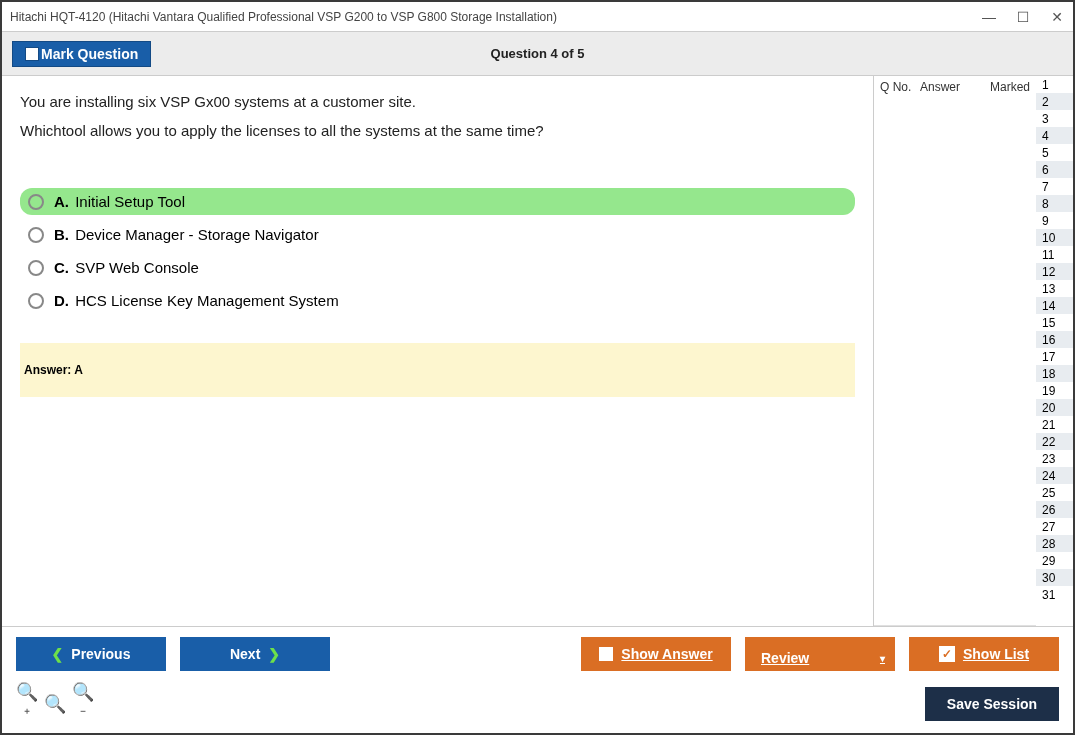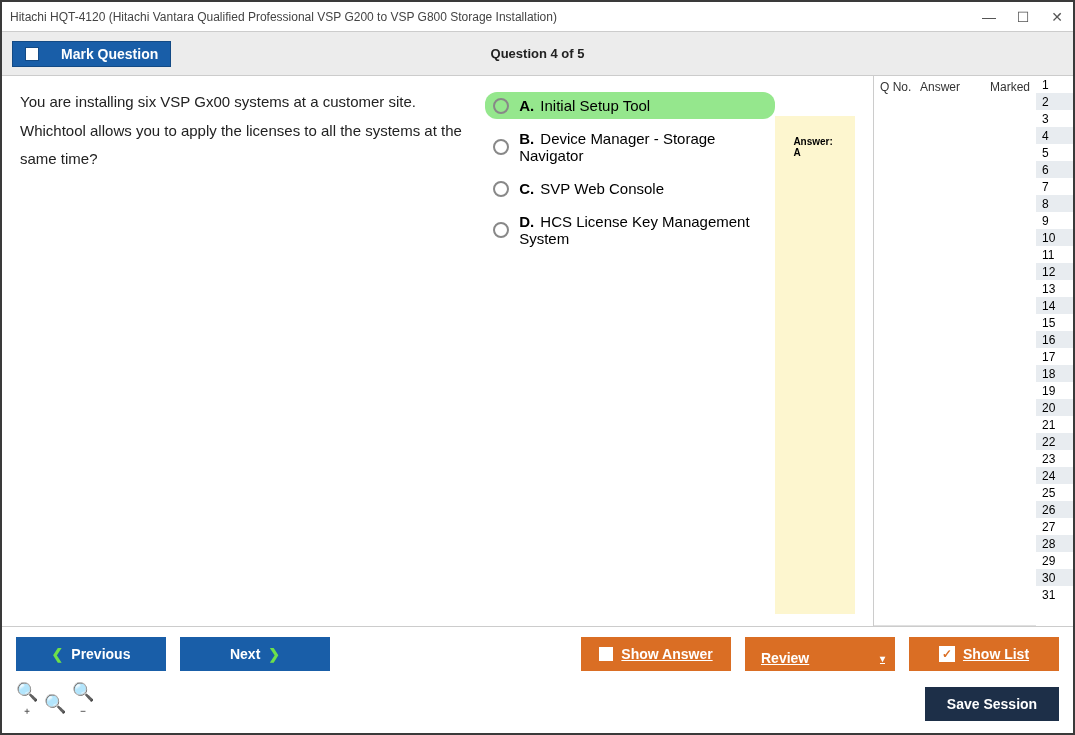--- a/index.html
+++ b/index.html
@@ -18,49 +18,49 @@
 .titlebar-controls { display: flex; gap: 18px; align-items: center; }
 .titlebar-controls span { color: #555; font-size: 14px; cursor: default; width: 16px; text-align: center; }
 
 .header {
   height: 44px; background: #ececec; border-bottom: 1px solid #ccc;
   display: flex; align-items: center; padding: 0 10px; position: relative;
 }
 .mark-btn {
   background: #195ea8; color: #fff; border: 1px solid #134a85;
   padding: 4px 12px; font-size: 14px; font-weight: bold;
-  display: flex; align-items: center; gap: 22px; cursor: pointer;
+  display: flex; align-items: center; gap: 2px; cursor: pointer;
 }
 .checkbox-icon {
   width: 14px; height: 14px; background: #fff; border: 1px solid #134a85;
 }
 .question-number {
   position: absolute; left: 50%; transform: translateX(-50%);
   font-size: 13px; font-weight: bold; color: #222;
 }
 
 .body { flex: 1; display: flex; overflow: hidden; }
-.content { flex: 1; padding: 12px 18px; display: flex; flex-direction: row; }
+.content { flex: 1; padding: 12px 18px; display: flex; flex-direction: column; gap: 29px; }
 .question-text { font-size: 15px; color: #222; line-height: 1.9; margin-bottom: 10px; }
 
 .options { display: flex; flex-direction: column; gap: 6px; margin-top: 4px; }
 .option {
   display: flex; align-items: center; gap: 10px; padding: 5px 8px;
   font-size: 15px; cursor: pointer; border-radius: 12px;
 }
 .option.correct { background: #95e78d; }
 .radio {
   width: 16px; height: 16px; border: 2px solid #888; border-radius: 50%;
   flex-shrink: 0;
 }
 .option-letter { font-weight: bold; margin-right: 2px; }
 
 .answer-box {
-  margin-top: 28px; padding: 20px 18px; background: #fdf6cf;
-  font-size: 10px; font-weight: bold;
+  padding: 20px 4px; background: #fdf6cf;
+  font-size: 12px; font-weight: bold;
 }
 
 .sidebar {
   width: 200px; border-left: 1px solid #ccc; display: flex; flex-direction: row;
   font-size: 12px;
 }
 .sidebar-header {
   display: flex; padding: 4px 6px 6px 6px; font-size: 12px; color: #333;
   border-bottom: 1px solid #e0e0e0;
 }

